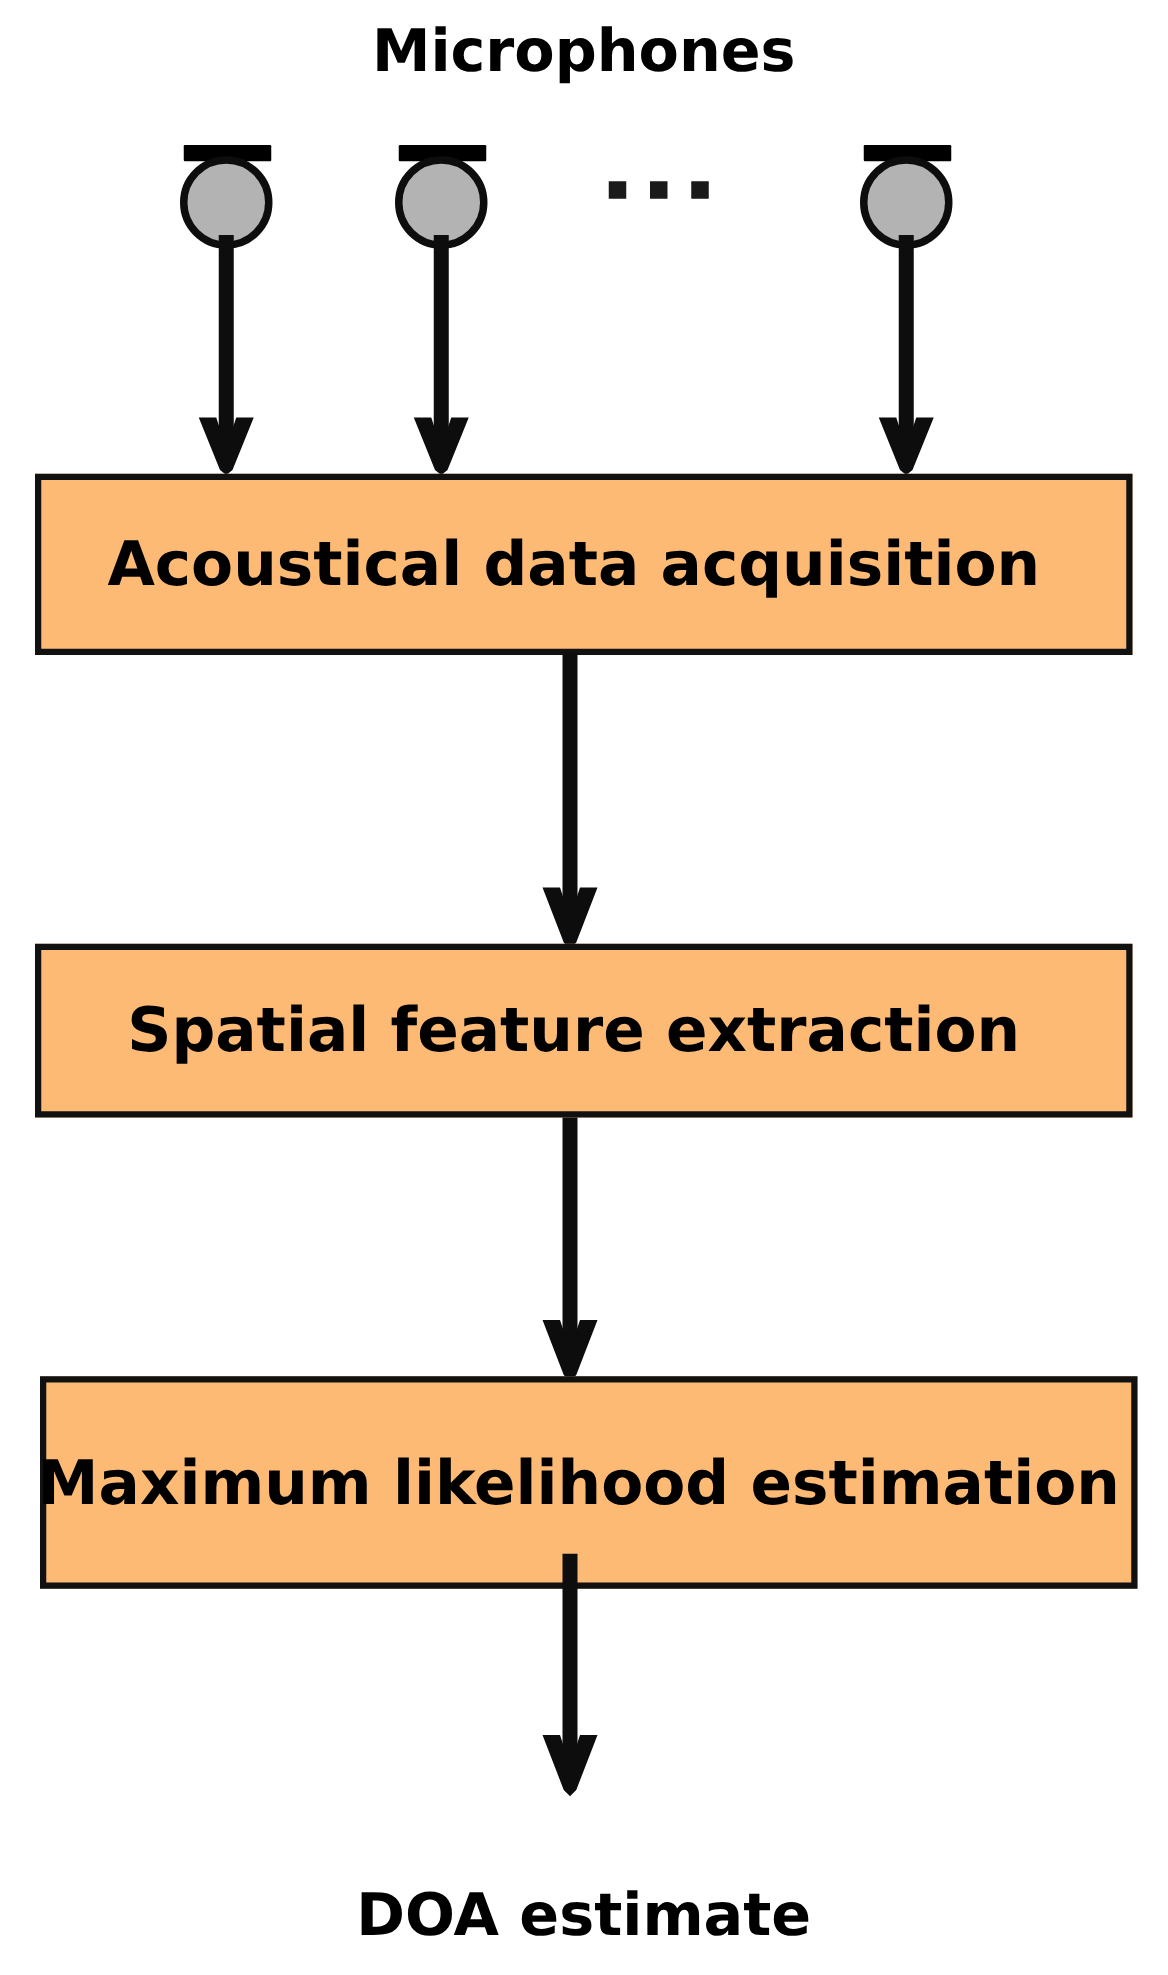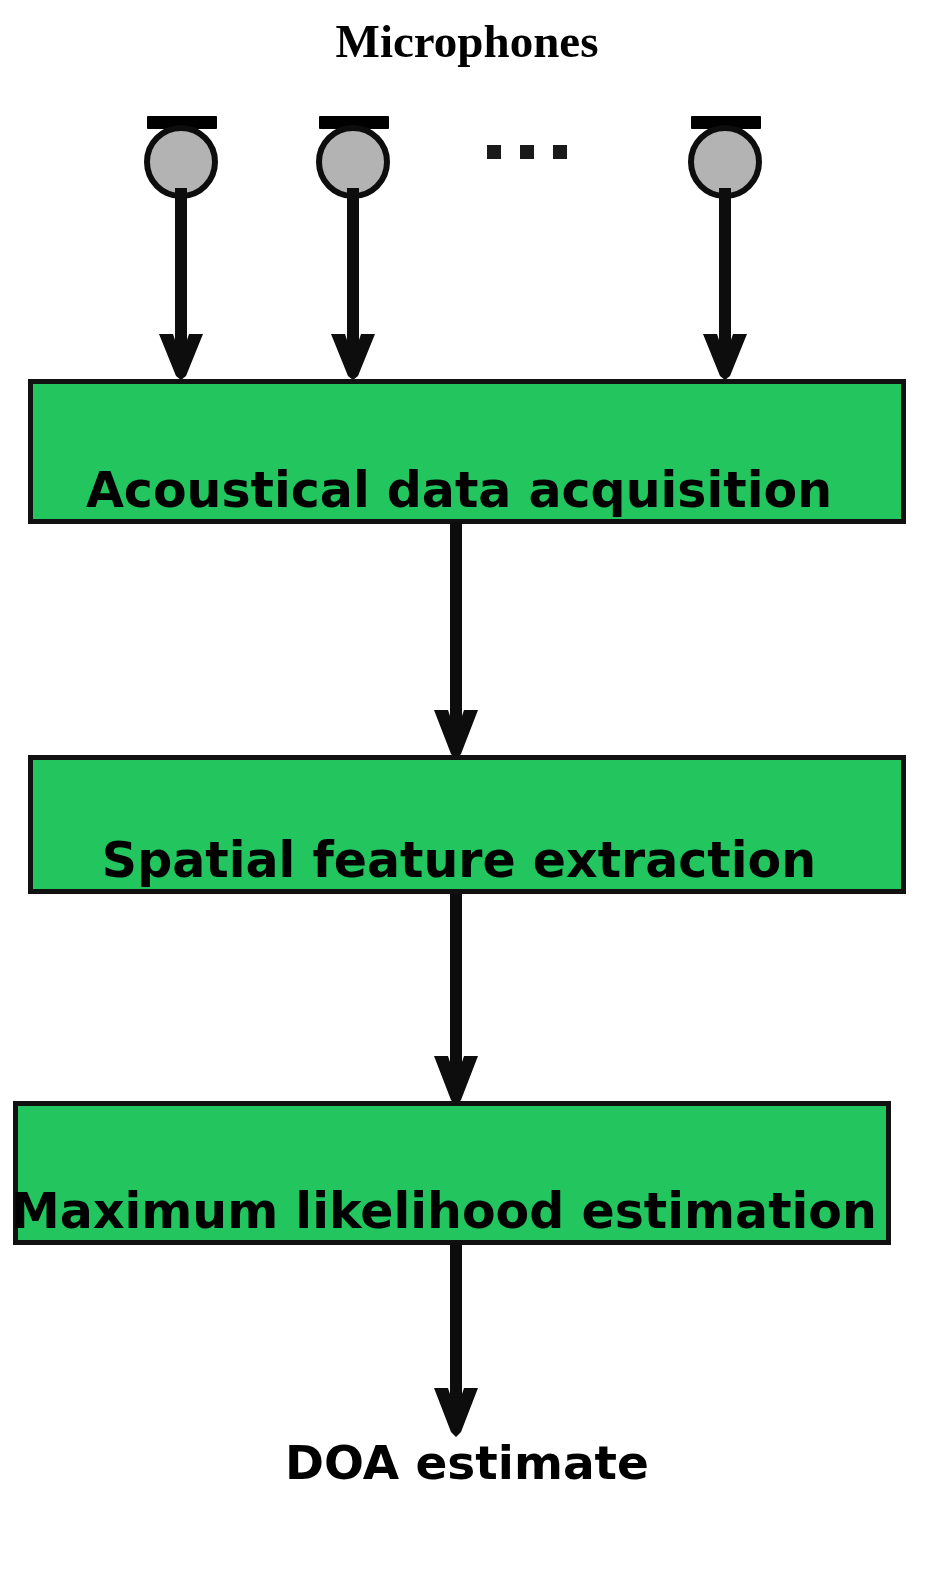--- a/index.html
+++ b/index.html
@@ -24,24 +24,23 @@
     text-align: center;
     font-family: "DejaVu Sans", sans-serif;
     font-weight: bold;
     color: #000000;
     letter-spacing: 0px;
     white-space: nowrap;
   }
   #diagram-title {
     top: 14px;
     font-size: 47px;
-    font-family: Liberation Serif, serif;
   }
   #footer-label {
-    top: 1435px;
+    top: 1505px;
     font-size: 47px;
   }
   .mic {
     position: absolute;
   }
   .mic-bar {
     position: absolute;
     background: #000000;
     border-radius: 1px;
   }
@@ -68,25 +67,25 @@
   }
   .arrow-shaft {
     position: absolute;
     background: #0d0d0d;
   }
   .arrow-head {
     position: absolute;
   }
   .box {
     position: absolute;
-    background: #22c55e;
+    background: #fdba74;
     border: 5px solid #111111;
     box-sizing: border-box;
     display: flex;
-    align-items: flex-end;
+    align-items: center;
   }
   .box-label {
     width: 100%;
     text-align: center;
     font-family: "DejaVu Sans", sans-serif;
     font-weight: bold;
     font-size: 49px;
     color: #000000;
     white-space: nowrap;
     transform: translateX(-8px);
@@ -156,21 +155,21 @@
     <div class="box-label">Spatial feature extraction</div>
   </div>
 
   <div class="arrow" style="left:431px; top:894px; width:50px; height:212px;">
     <div class="arrow-shaft" style="left:19px; top:0px; width:12px; height:186px;"></div>
     <svg class="arrow-head" style="left:0px; top:160px;" width="50" height="52" viewBox="0 0 50 52">
       <path d="M 3 2 L 17 2 L 25 26 L 33 2 L 47 2 L 30 46 L 25 51 L 20 46 Z" fill="#0d0d0d"></path>
     </svg>
   </div>
 
-  <div class="box" style="left:13px; top:1101px; width:878px; height:144px;">
+  <div class="box" style="left:32px; top:1101px; width:878px; height:170px;">
     <div class="box-label">Maximum likelihood estimation</div>
   </div>
 
   <div class="arrow" style="left:431px; top:1243px; width:50px; height:195px;">
     <div class="arrow-shaft" style="left:19px; top:0px; width:12px; height:170px;"></div>
     <svg class="arrow-head" style="left:0px; top:143px;" width="50" height="52" viewBox="0 0 50 52">
       <path d="M 3 2 L 17 2 L 25 26 L 33 2 L 47 2 L 30 46 L 25 51 L 20 46 Z" fill="#0d0d0d"></path>
     </svg>
   </div>
 

